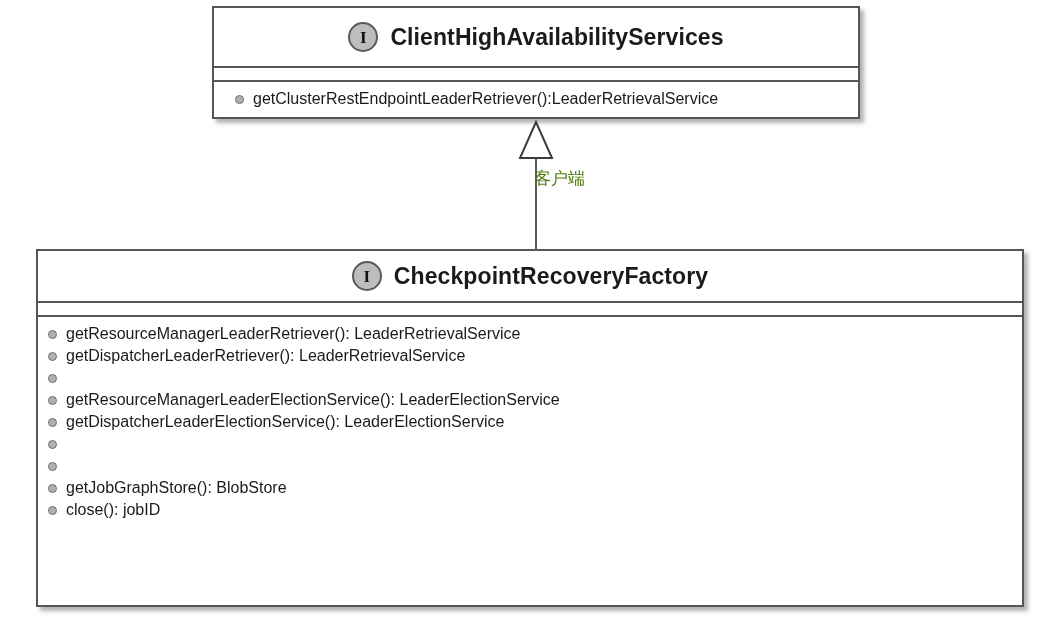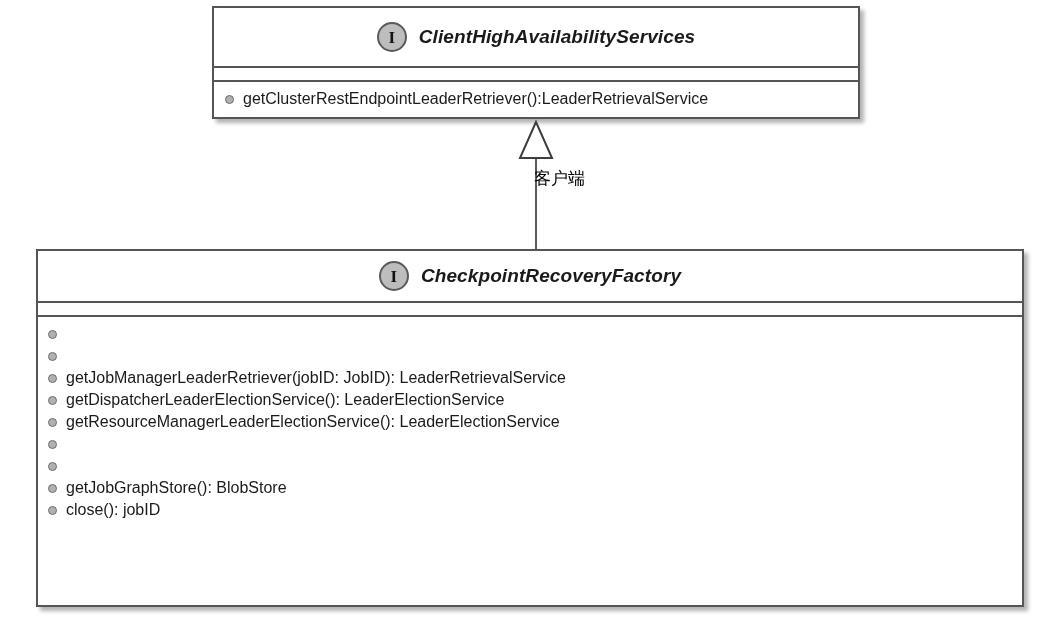--- a/index.html
+++ b/index.html
@@ -51,23 +51,22 @@
     font-family: "Liberation Serif", serif;
     font-weight: bold;
     font-size: 17px;
     line-height: 1;
     color: #121212;
     margin-right: 12px;
     flex: none;
   }
 
   .class-title {
-    font-style: italic;
     font-weight: bold;
-    font-size: 19px;
+    font-size: 23px;
     letter-spacing: 0.1px;
     white-space: nowrap;
   }
 
   .divider {
     height: 0;
     border-top: 2px solid #555555;
   }
 
   .compartment-empty {
@@ -104,21 +103,21 @@
 
   
   #class-client {
     left: 212px;
     top: 6px;
     width: 648px;
     height: 113px;
   }
   #class-client .uml-header { height: 58px; }
   #class-client .members { padding: 0; }
-  #class-client .member { height: 34px; padding-left: 11px; }
+  #class-client .member { height: 34px; padding-left: 21px; }
 
   
   #class-has {
     left: 36px;
     top: 249px;
     width: 988px;
     height: 358px;
   }
   #class-has .uml-header { height: 50px; }
 
@@ -128,21 +127,21 @@
     left: 0; top: 0;
     width: 1060px; height: 618px;
     pointer-events: none;
   }
 
   .gen-label {
     position: absolute;
     left: 534px;
     top: 167px;
     font-size: 17px;
-    color: #000000;
+    color: #4d7c0f;
     white-space: nowrap;
     font-family: "DejaVu Sans", sans-serif;
   }
 </style>
 </head>
 <body>
 
 <div id="canvas">
 
   <div class="uml-class" id="class-client">
@@ -179,35 +178,36 @@
       <span class="class-title">CheckpointRecoveryFactory</span>
     </div>
 
     <div class="divider"></div>
     <div class="compartment-empty"></div>
     <div class="divider"></div>
 
     <div class="members" id="has-methods">
         <div class="member">
           <span class="vis-dot"></span>
-        </div>
-        <div class="member">
-          <span class="vis-dot"></span>
-        </div>
-        <div class="member">
-          <span class="vis-dot"></span>
-          <span class="member-text">getJobManagerLeaderRetriever(jobID: JobID): LeaderRetrievalService</span>
+          <span class="member-text">getResourceManagerLeaderRetriever(): LeaderRetrievalService</span>
+        </div>
+        <div class="member">
+          <span class="vis-dot"></span>
+          <span class="member-text">getDispatcherLeaderRetriever(): LeaderRetrievalService</span>
+        </div>
+        <div class="member">
+          <span class="vis-dot"></span>
+        </div>
+        <div class="member">
+          <span class="vis-dot"></span>
+          <span class="member-text">getResourceManagerLeaderElectionService(): LeaderElectionService</span>
         </div>
         <div class="member">
           <span class="vis-dot"></span>
           <span class="member-text">getDispatcherLeaderElectionService(): LeaderElectionService</span>
-        </div>
-        <div class="member">
-          <span class="vis-dot"></span>
-          <span class="member-text">getResourceManagerLeaderElectionService(): LeaderElectionService</span>
         </div>
         <div class="member">
           <span class="vis-dot"></span>
         </div>
         <div class="member">
           <span class="vis-dot"></span>
         </div>
         <div class="member">
           <span class="vis-dot"></span>
           <span class="member-text">getJobGraphStore(): BlobStore</span>

